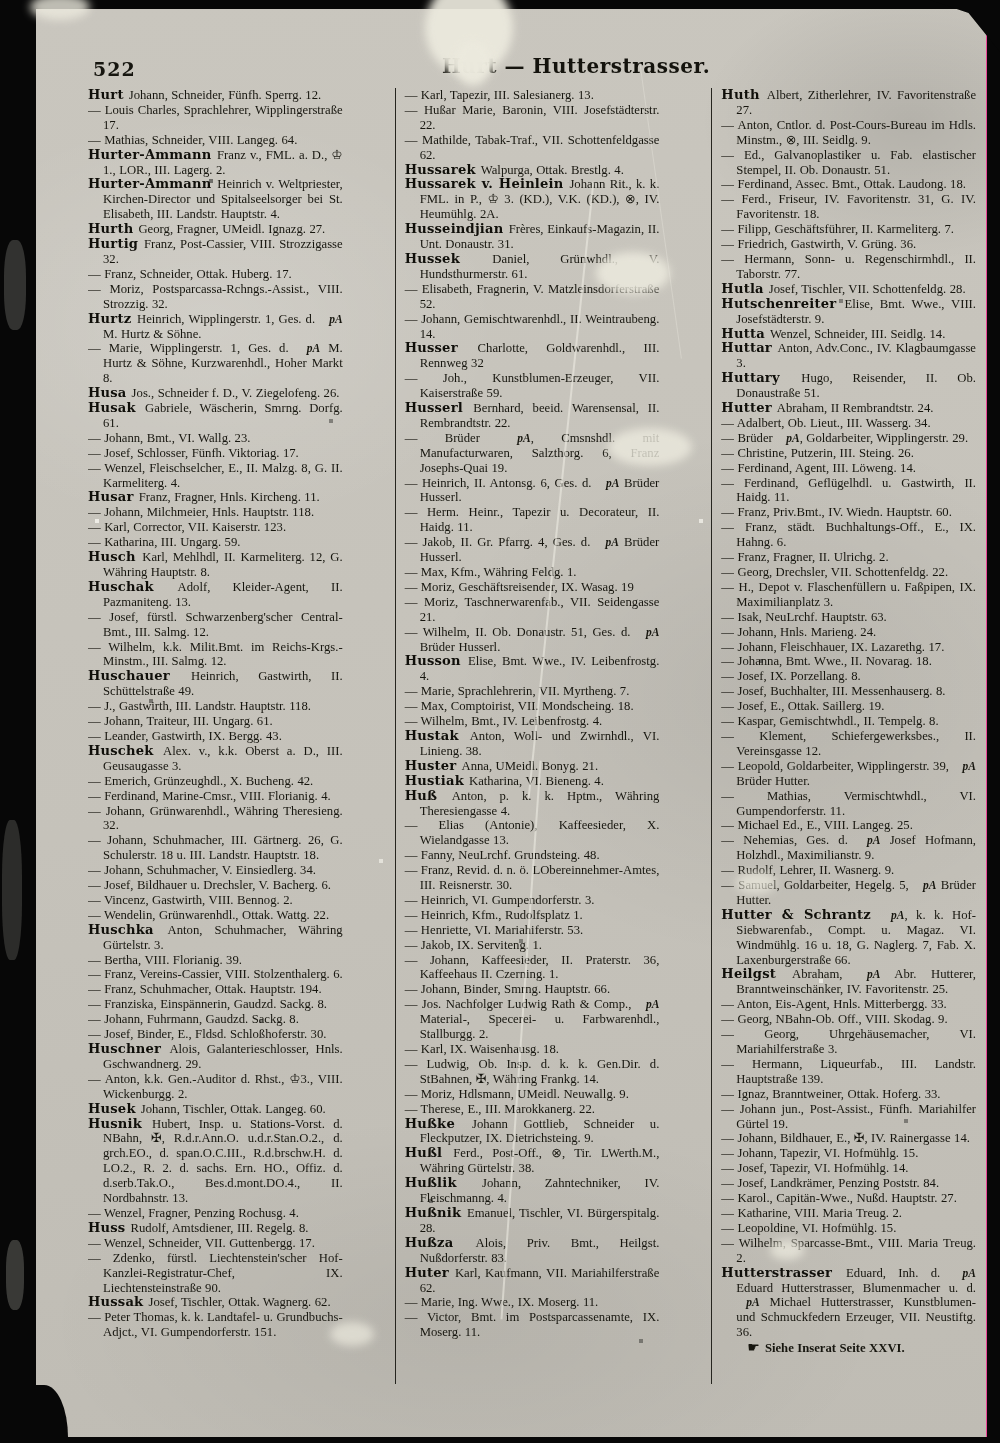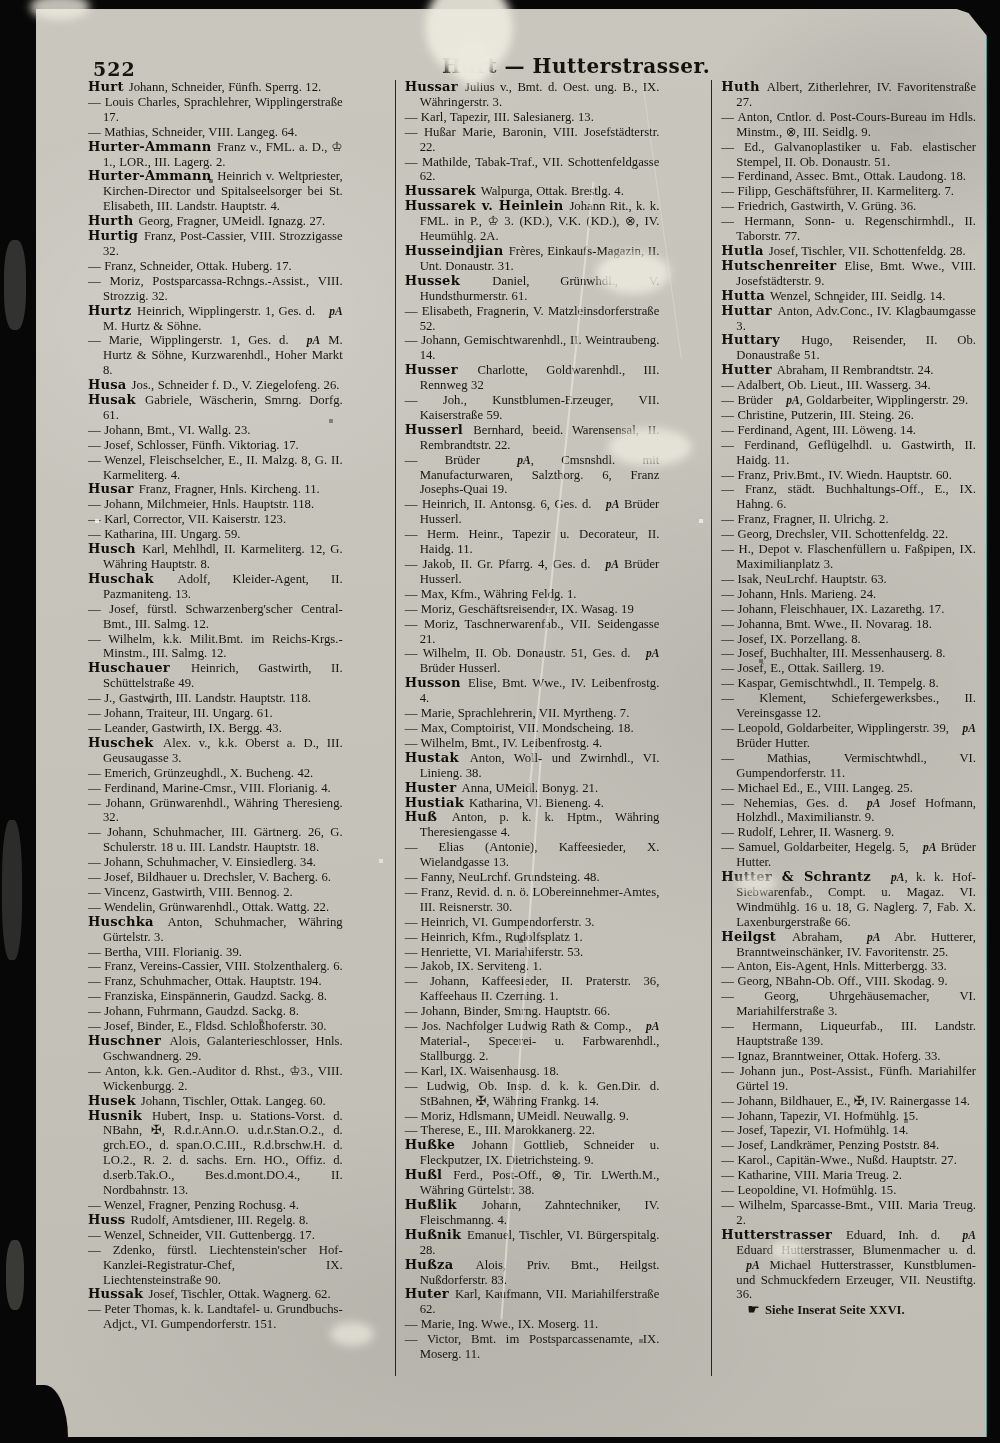--- a/index.html
+++ b/index.html
@@ -1,18 +1,18 @@
 <!DOCTYPE html>
 <html><head>
 <meta charset="utf-8">
 <style>
   html,body { margin:0; padding:0; background:#111; }
   .page {
     position:relative; width:1000px; height:1443px; overflow:hidden;
-    background:#14b8a6;
+    background:#ec4899;
     font-family:"Liberation Serif", serif;
   }
   
   .paper {
     position:absolute; left:36px; top:8px; width:950px; height:1430px;
     background-color:#c7c4bc;
     background-image:
       radial-gradient(ellipse 420px 300px at 18% 22%, rgba(255,255,255,0.16), rgba(255,255,255,0) 70%),
       radial-gradient(ellipse 500px 380px at 78% 48%, rgba(0,0,0,0.07), rgba(0,0,0,0) 70%),
       radial-gradient(ellipse 600px 300px at 45% 92%, rgba(0,0,0,0.06), rgba(0,0,0,0) 70%),
@@ -24,21 +24,21 @@
     position:absolute; left:57px; top:50px; font-size:19px; font-weight:bold;
     color:#16150f; letter-spacing:1px; font-family:"DejaVu Serif", serif;
   }
   .title {
     position:absolute; left:340px; top:46px; width:400px; text-align:center;
     font-family:"DejaVu Serif", serif; font-weight:bold; font-size:20px;
     color:#14130d; letter-spacing:0.5px;
   }
   
   .columns {
-    position:absolute; left:52px; top:72px; width:896px; height:1296px;
+    position:absolute; left:52px; top:80px; width:896px; height:1296px;
     display:flex;
     gap:44px;
   }
   .col {
     flex:1 1 0; overflow:hidden; padding-right:8px; min-width:0;
   }
   .col + .col { border-left:1.6px solid #26251f; padding-left:9px; }
   .entry {
     text-indent:-15px; padding-left:15px; margin:0;
     font-size:12.7px; line-height:14.9px; text-align:justify;
@@ -149,21 +149,20 @@
           <div class="entry"><span class="head">Husek </span>Johann, Tischler, Ottak. Langeg. 60.</div>
           <div class="entry"><span class="head">Husnik </span>Hubert, Insp. u. Stations-Vorst. d. NBahn, ✠, R.d.r.Ann.O. u.d.r.Stan.O.2., d. grch.EO., d. span.O.C.III., R.d.brschw.H. d. LO.2., R. 2. d. sachs. Ern. HO., Offiz. d. d.serb.Tak.O., Bes.d.mont.DO.4., II. Nordbahnstr. 13.</div>
           <div class="entry">— Wenzel, Fragner, Penzing Rochusg. 4.</div>
           <div class="entry"><span class="head">Huss </span>Rudolf, Amtsdiener, III. Regelg. 8.</div>
           <div class="entry">— Wenzel, Schneider, VII. Guttenbergg. 17.</div>
           <div class="entry">— Zdenko, fürstl. Liechtenstein'scher Hof-Kanzlei-Registratur-Chef, IX. Liechtensteinstraße 90.</div>
           <div class="entry"><span class="head">Hussak </span>Josef, Tischler, Ottak. Wagnerg. 62.</div>
           <div class="entry">— Peter Thomas, k. k. Landtafel- u. Grundbuchs-Adjct., VI. Gumpendorferstr. 151.</div>
         </div>
       <div class="col">
-          <div class="entry"><span class="head">Hussar </span>Julius v., Bmt. d. Oest. ung. B., IX. Währingerstr. 3.</div>
           <div class="entry">— Karl, Tapezir, III. Salesianerg. 13.</div>
           <div class="entry">— Hußar Marie, Baronin, VIII. Josefstädterstr. 22.</div>
           <div class="entry">— Mathilde, Tabak-Traf., VII. Schottenfeldgasse 62.</div>
           <div class="entry"><span class="head">Hussarek </span>Walpurga, Ottak. Brestlg. 4.</div>
           <div class="entry"><span class="head">Hussarek v. Heinlein </span>Johann Rit., k. k. FML. in P., ♔ 3. (KD.), V.K. (KD.), ⊗, IV. Heumühlg. 2A.</div>
           <div class="entry"><span class="head">Husseindjian </span>Frères, Einkaufs-Magazin, II. Unt. Donaustr. 31.</div>
           <div class="entry"><span class="head">Hussek </span>Daniel, Grünwhdl., V. Hundsthurmerstr. 61.</div>
           <div class="entry">— Elisabeth, Fragnerin, V. Matzleinsdorferstraße 52.</div>
           <div class="entry">— Johann, Gemischtwarenhdl., II. Weintraubeng. 14.</div>
           <div class="entry"><span class="head">Husser </span>Charlotte, Goldwarenhdl., III. Rennweg 32</div>
@@ -206,20 +205,21 @@
           <div class="entry"><span class="head">Hußza </span>Alois, Priv. Bmt., Heilgst. Nußdorferstr. 83.</div>
           <div class="entry"><span class="head">Huter </span>Karl, Kaufmann, VII. Mariahilferstraße 62.</div>
           <div class="entry">— Marie, Ing. Wwe., IX. Moserg. 11.</div>
           <div class="entry">— Victor, Bmt. im Postsparcassenamte, IX. Moserg. 11.</div>
         </div>
       <div class="col">
           <div class="entry"><span class="head">Huth </span>Albert, Zitherlehrer, IV. Favoritenstraße 27.</div>
           <div class="entry">— Anton, Cntlor. d. Post-Cours-Bureau im Hdls. Minstm., ⊗, III. Seidlg. 9.</div>
           <div class="entry">— Ed., Galvanoplastiker u. Fab. elastischer Stempel, II. Ob. Donaustr. 51.</div>
           <div class="entry">— Ferdinand, Assec. Bmt., Ottak. Laudong. 18.</div>
+          <div class="entry">— Ferd., Friseur, IV. Favoritenstr. 31, G. IV. Favoritenstr. 18.</div>
           <div class="entry">— Filipp, Geschäftsführer, II. Karmeliterg. 7.</div>
           <div class="entry">— Friedrich, Gastwirth, V. Grüng. 36.</div>
           <div class="entry">— Hermann, Sonn- u. Regenschirmhdl., II. Taborstr. 77.</div>
           <div class="entry"><span class="head">Hutla </span>Josef, Tischler, VII. Schottenfeldg. 28.</div>
           <div class="entry"><span class="head">Hutschenreiter </span>Elise, Bmt. Wwe., VIII. Josefstädterstr. 9.</div>
           <div class="entry"><span class="head">Hutta </span>Wenzel, Schneider, III. Seidlg. 14.</div>
           <div class="entry"><span class="head">Huttar </span>Anton, Adv.Conc., IV. Klagbaumgasse 3.</div>
           <div class="entry"><span class="head">Huttary </span>Hugo, Reisender, II. Ob. Donaustraße 51.</div>
           <div class="entry"><span class="head">Hutter </span>Abraham, II Rembrandtstr. 24.</div>
           <div class="entry">— Adalbert, Ob. Lieut., III. Wasserg. 34.</div>

